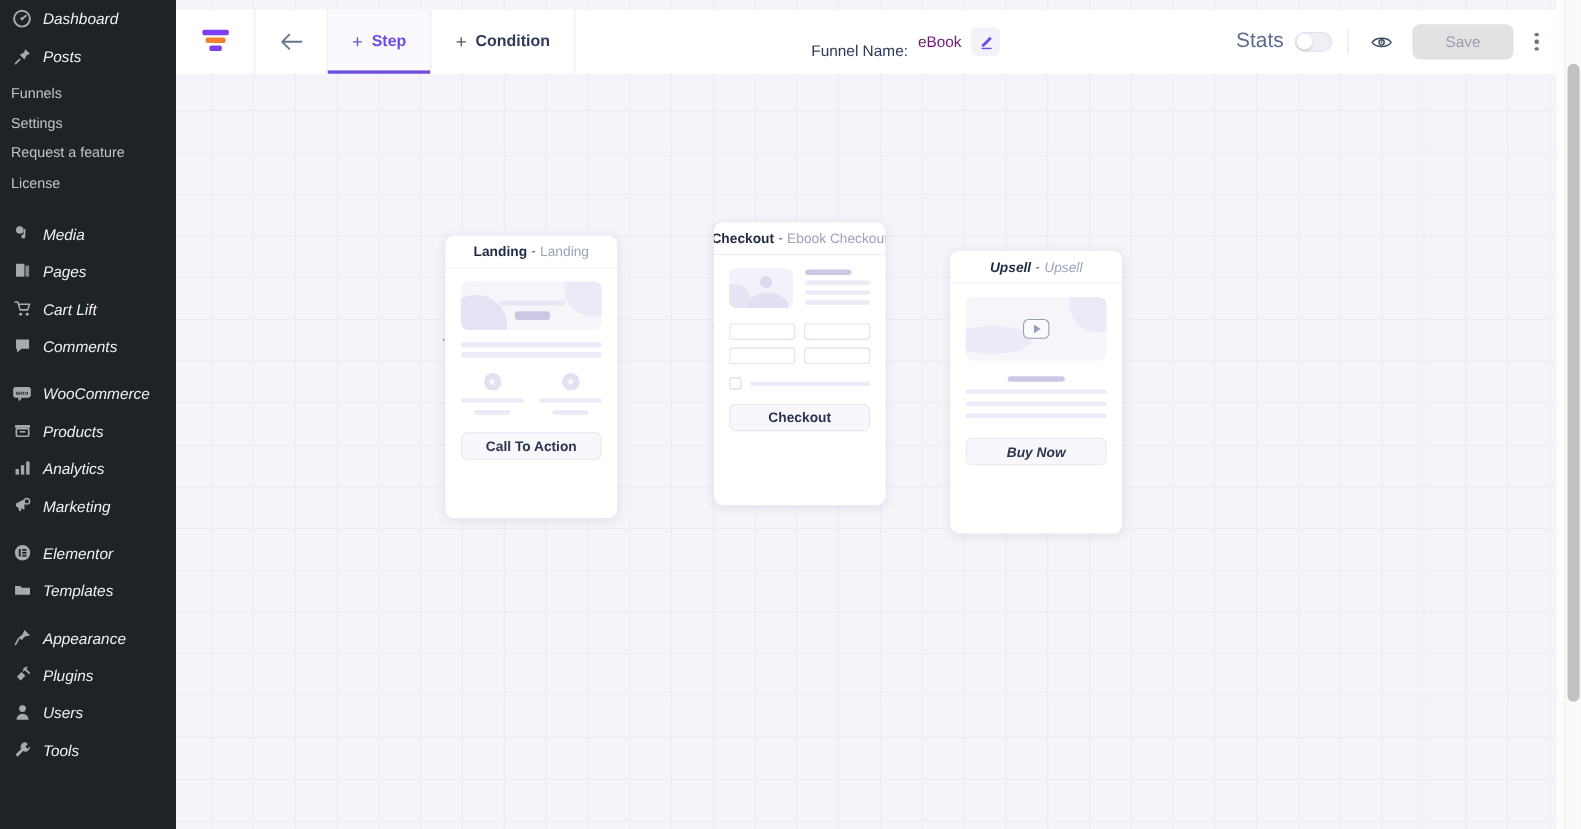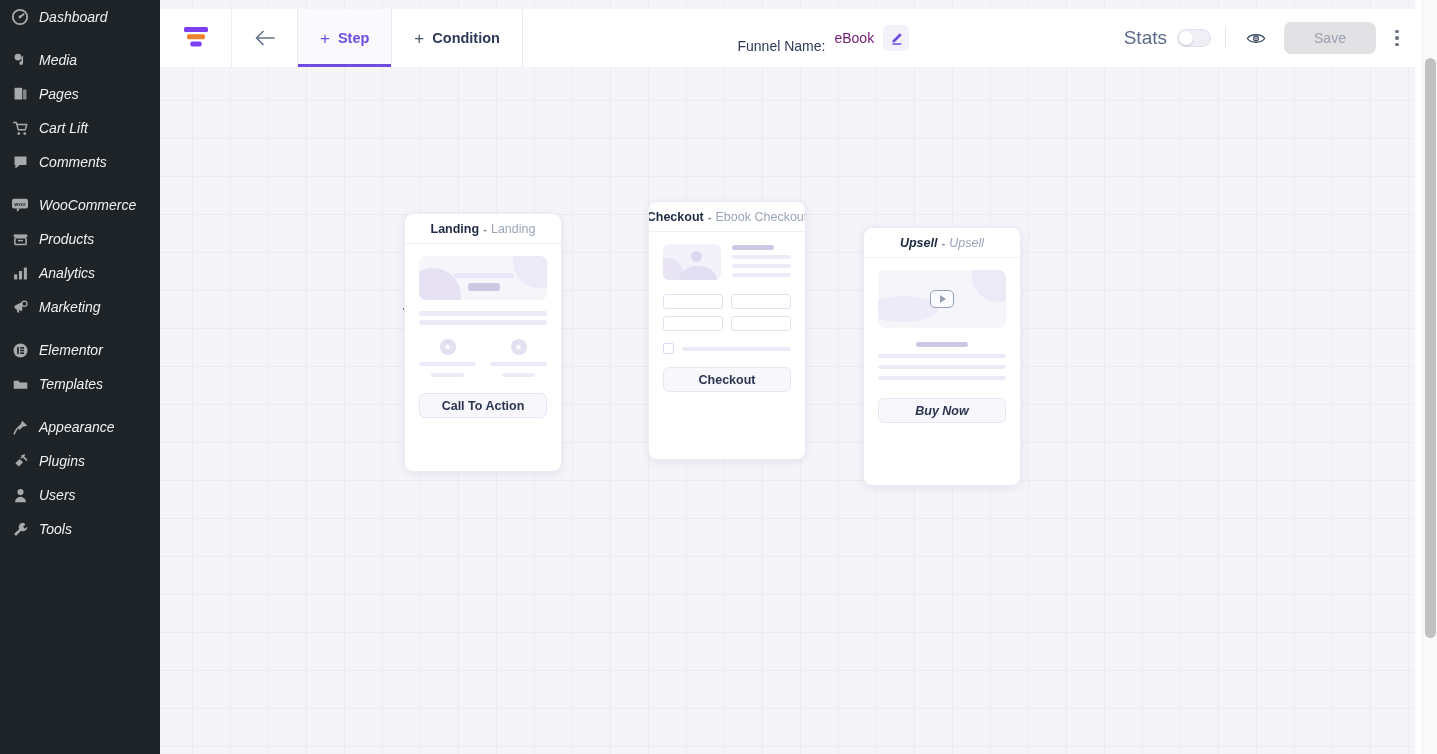--- a/index.html
+++ b/index.html
@@ -364,22 +364,37 @@
       <span class="ico">
         <svg width="18" height="18" viewBox="0 0 20 20">
             <circle cx="10" cy="10" r="8" fill="none" stroke="#a7aaad" stroke-width="2"></circle>
             <path d="M10 10 L14 7" stroke="#a7aaad" stroke-width="2" stroke-linecap="round"></path>
             <circle cx="10" cy="10" r="1.6" fill="#a7aaad"></circle>
           </svg>
       </span>
       <span class="lbl">Dashboard</span>
     </div>
 
-
-
+    <div class="wp-item">
+      <span class="ico">
+        <svg width="17" height="17" viewBox="0 0 20 20">
+            <path d="M13 2 L18 7 L14.5 8.5 L12 13 L7 8 L11.5 5.5 Z" fill="#a7aaad"></path>
+            <path d="M7 13 L2.5 17.5" stroke="#a7aaad" stroke-width="1.8" stroke-linecap="round"></path>
+          </svg>
+      </span>
+      <span class="lbl">Posts</span>
+    </div>
+
+
+    <div class="wp-sub">
+      <a>Funnels</a>
+      <a>Settings</a>
+      <a>Request a feature</a>
+      <a>License</a>
+    </div>
 
     <div class="wp-gap"></div>
 
     <div class="wp-item">
       <span class="ico">
         <svg width="17" height="17" viewBox="0 0 20 20">
             <circle cx="7" cy="6" r="4" fill="#a7aaad"></circle>
             <path d="M13 4 v9 a2.2 2.2 0 1 1 -2-2.2 V6 Z" fill="#a7aaad"></path>
           </svg>
       </span>

